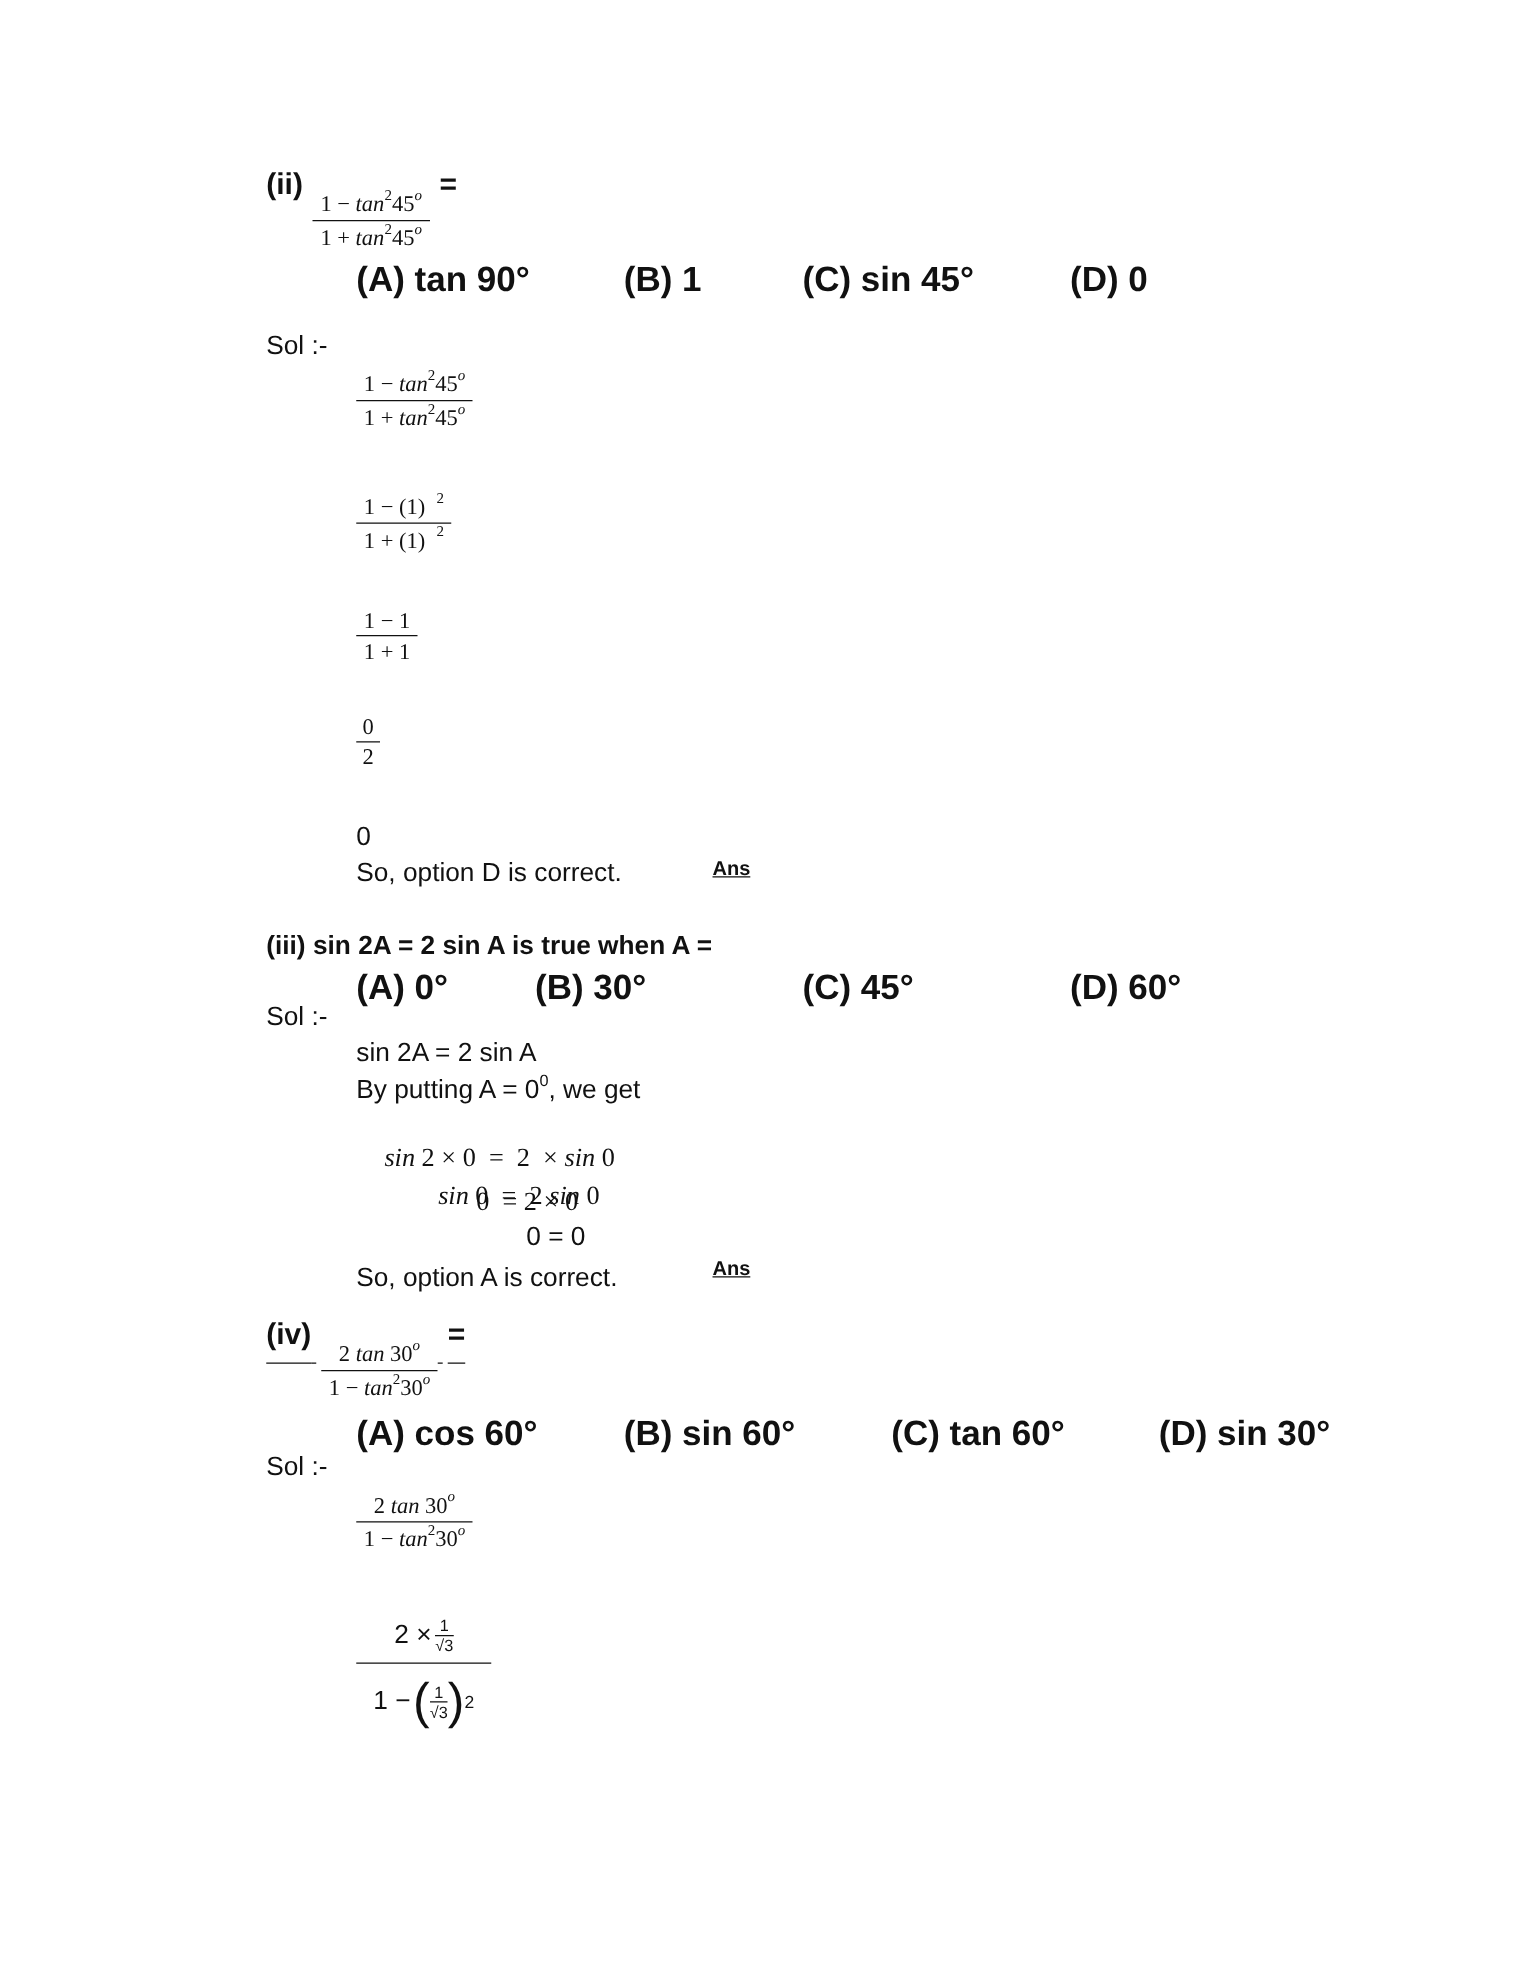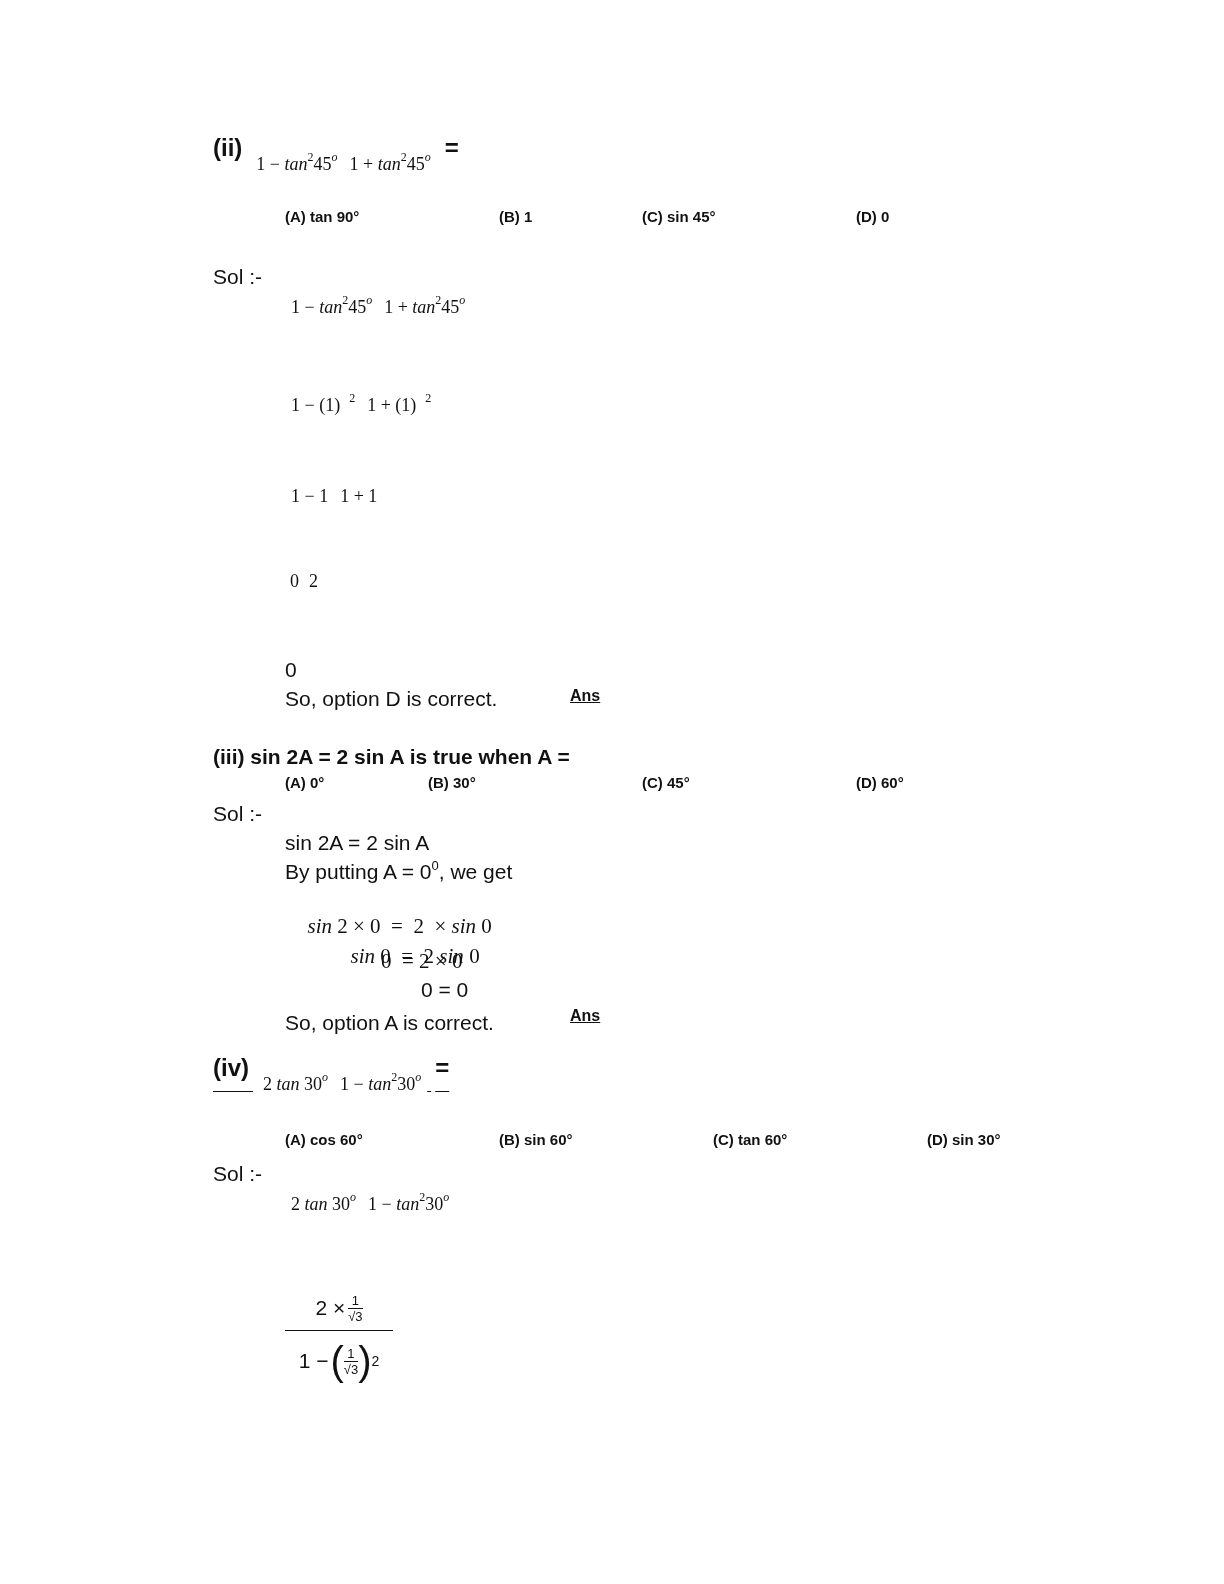--- a/index.html
+++ b/index.html
@@ -1,23 +1,23 @@
 <!DOCTYPE html>
 <html><head>
 <meta charset="utf-8">
 <style>
   html, body { margin: 0; padding: 0; background: #ffffff; }
   body { width: 1224px; height: 1584px; position: relative; overflow: hidden; color: #111; }
   .abs { position: absolute; }
   .q-label { font-size: 24px; font-weight: bold; font-family: "Liberation Sans", sans-serif; }
-  .opt { font-size: 15px; font-weight: bold; font-family: "Liberation Sans", sans-serif; white-space: nowrap; }
+  .opt { font-size: 28px; font-weight: bold; font-family: "Liberation Sans", sans-serif; white-space: nowrap; }
   .txt { font-size: 21px; font-family: "Liberation Sans", sans-serif; white-space: nowrap; }
   .qtitle { font-size: 21px; font-weight: bold; font-family: "Liberation Sans", sans-serif; white-space: nowrap; }
   .ans { font-size: 16px; font-weight: bold; text-decoration: underline; font-family: "Liberation Sans", sans-serif; }
-  .frac { display: inline-flex; flex-direction: row; align-items: center; font-family: "Liberation Serif", serif; font-size: 18px; }
+  .frac { display: inline-flex; flex-direction: column; align-items: center; font-family: "Liberation Serif", serif; font-size: 18px; }
   .frac .num, .frac .den { padding: 0 6px; white-space: nowrap; line-height: 26px; }
   .frac .bar { border-top: 1.5px solid #111; align-self: stretch; }
   .it { font-style: italic; }
   sup { font-size: 12px; vertical-align: 9px; line-height: 0; }
   .eq { font-size: 24px; font-weight: bold; font-family: "Liberation Sans", sans-serif; }
   .mathline { font-family: "Liberation Serif", serif; font-size: 21px; white-space: pre; }
   .small-frac { display: inline-flex; flex-direction: column; align-items: center; font-size: 13px; vertical-align: middle; }
   .small-frac .bar { border-top: 1px solid #111; align-self: stretch; }
   .paren { font-size: 40px; font-weight: 200; vertical-align: middle; }
 </style>

